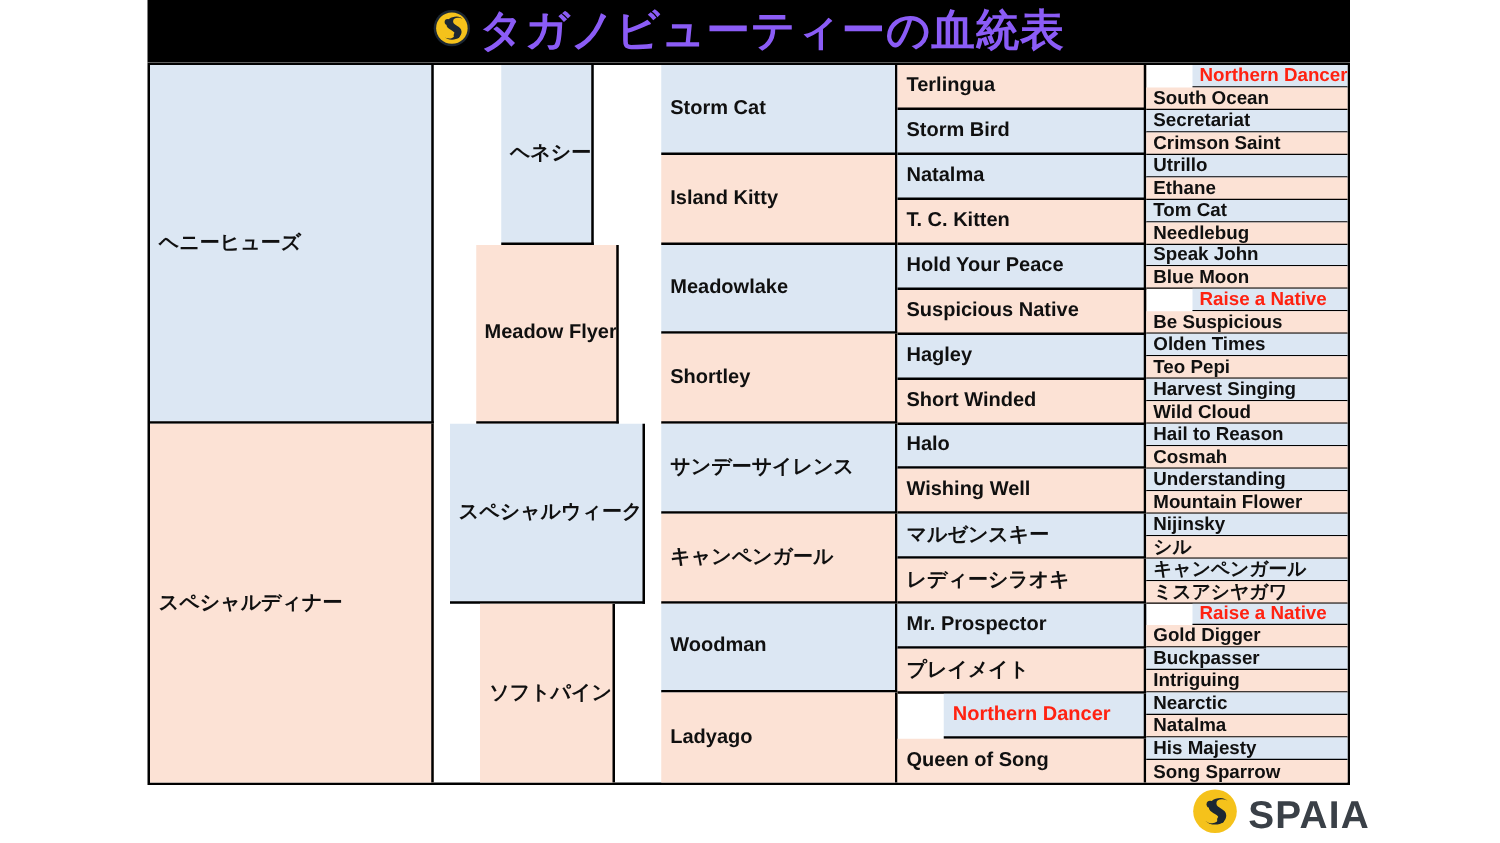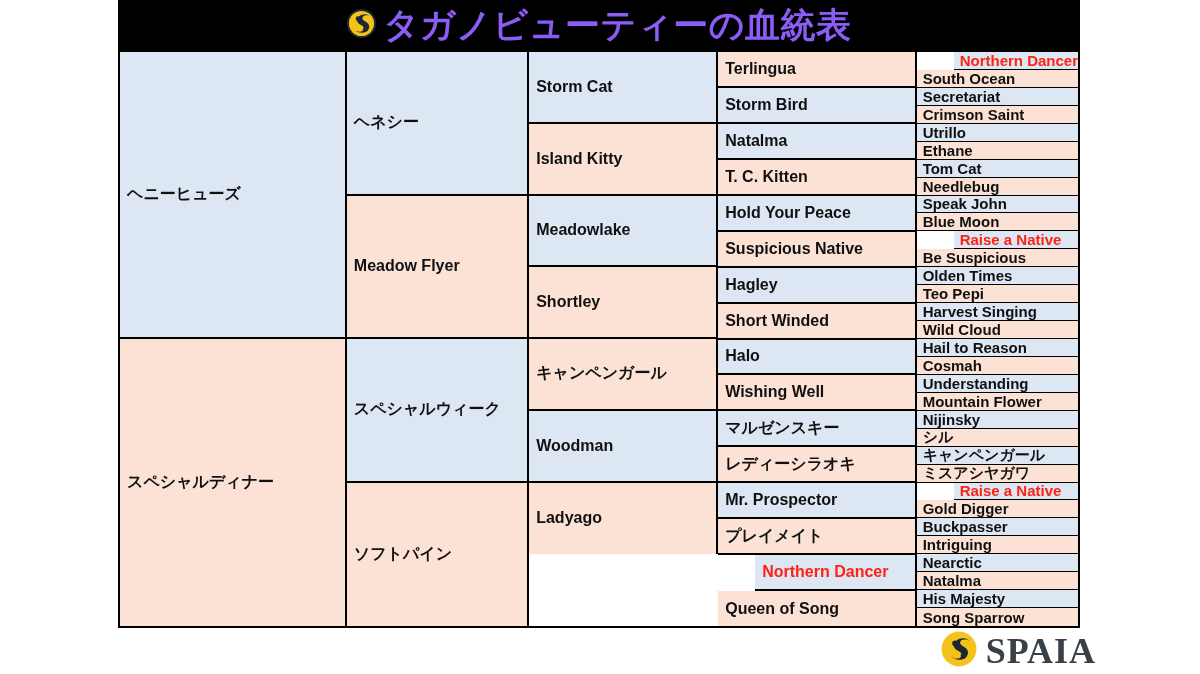--- a/index.html
+++ b/index.html
@@ -61,21 +61,21 @@
     box-sizing: border-box;
     display: flex;
     background: #ffffff;
   }
   .col {
     display: flex;
     flex-direction: column;
     box-sizing: border-box;
   }
   .col-1 { width: 240px; }
-  .col-2 { width: 193px; }
+  .col-2 { width: 193px; align-items: center; }
   .col-3 { width: 200px; }
   .col-4 { width: 210px; }
   .col-5 { flex: 1 1 auto; }
 
   .cell {
     box-sizing: border-box;
     display: flex;
     align-items: center;
     padding-left: 7px;
     font-size: 16px;
@@ -119,26 +119,26 @@
   .footer-logo {
     position: absolute;
     right: 104px;
     top: 630px;
     height: 42px;
     display: flex;
     align-items: center;
     gap: 9px;
   }
   .footer-word {
-    font-size: 36px;
+    font-size: 31px;
     font-weight: 700;
     color: #3a4047;
     letter-spacing: 1px;
     line-height: 1;
-    font-family: Liberation Serif, serif;
+    font-family: Liberation Sans, sans-serif;
   }
 </style>
 </head>
 <body>
 
 <div id="root">
 
   <div class="title-bar">
     <span class="logo-mark">
       <svg width="31" height="31" viewBox="0 0 64 64" aria-hidden="true">
@@ -184,20 +184,23 @@
         </div>
       <div class="cell g3 bg-pink">
           <span>Island Kitty</span>
         </div>
       <div class="cell g3 bg-blue">
           <span>Meadowlake</span>
         </div>
       <div class="cell g3 bg-pink">
           <span>Shortley</span>
         </div>
+      <div class="cell g3 bg-blue">
+          <span>サンデーサイレンス</span>
+        </div>
       <div class="cell g3 bg-pink">
           <span>キャンペンガール</span>
         </div>
       <div class="cell g3 bg-blue">
           <span>Woodman</span>
         </div>
       <div class="cell g3 bg-pink">
           <span>Ladyago</span>
         </div>
     </div>

